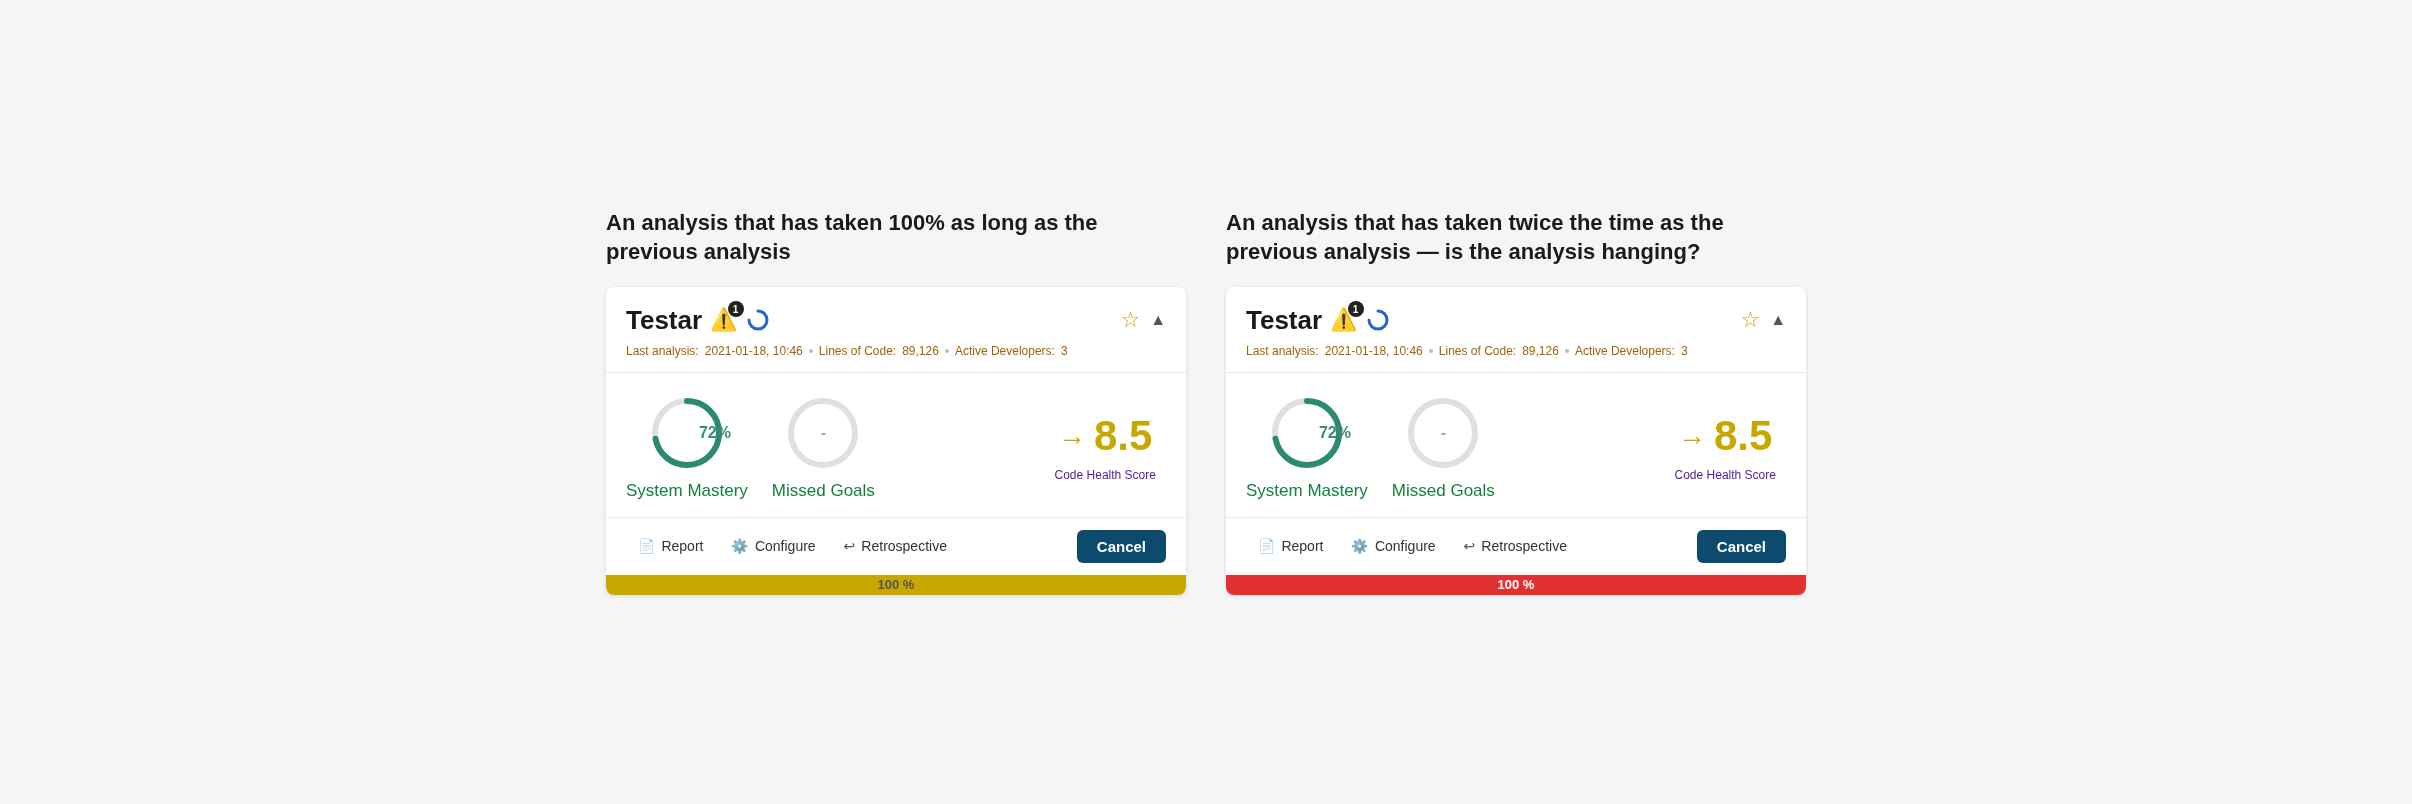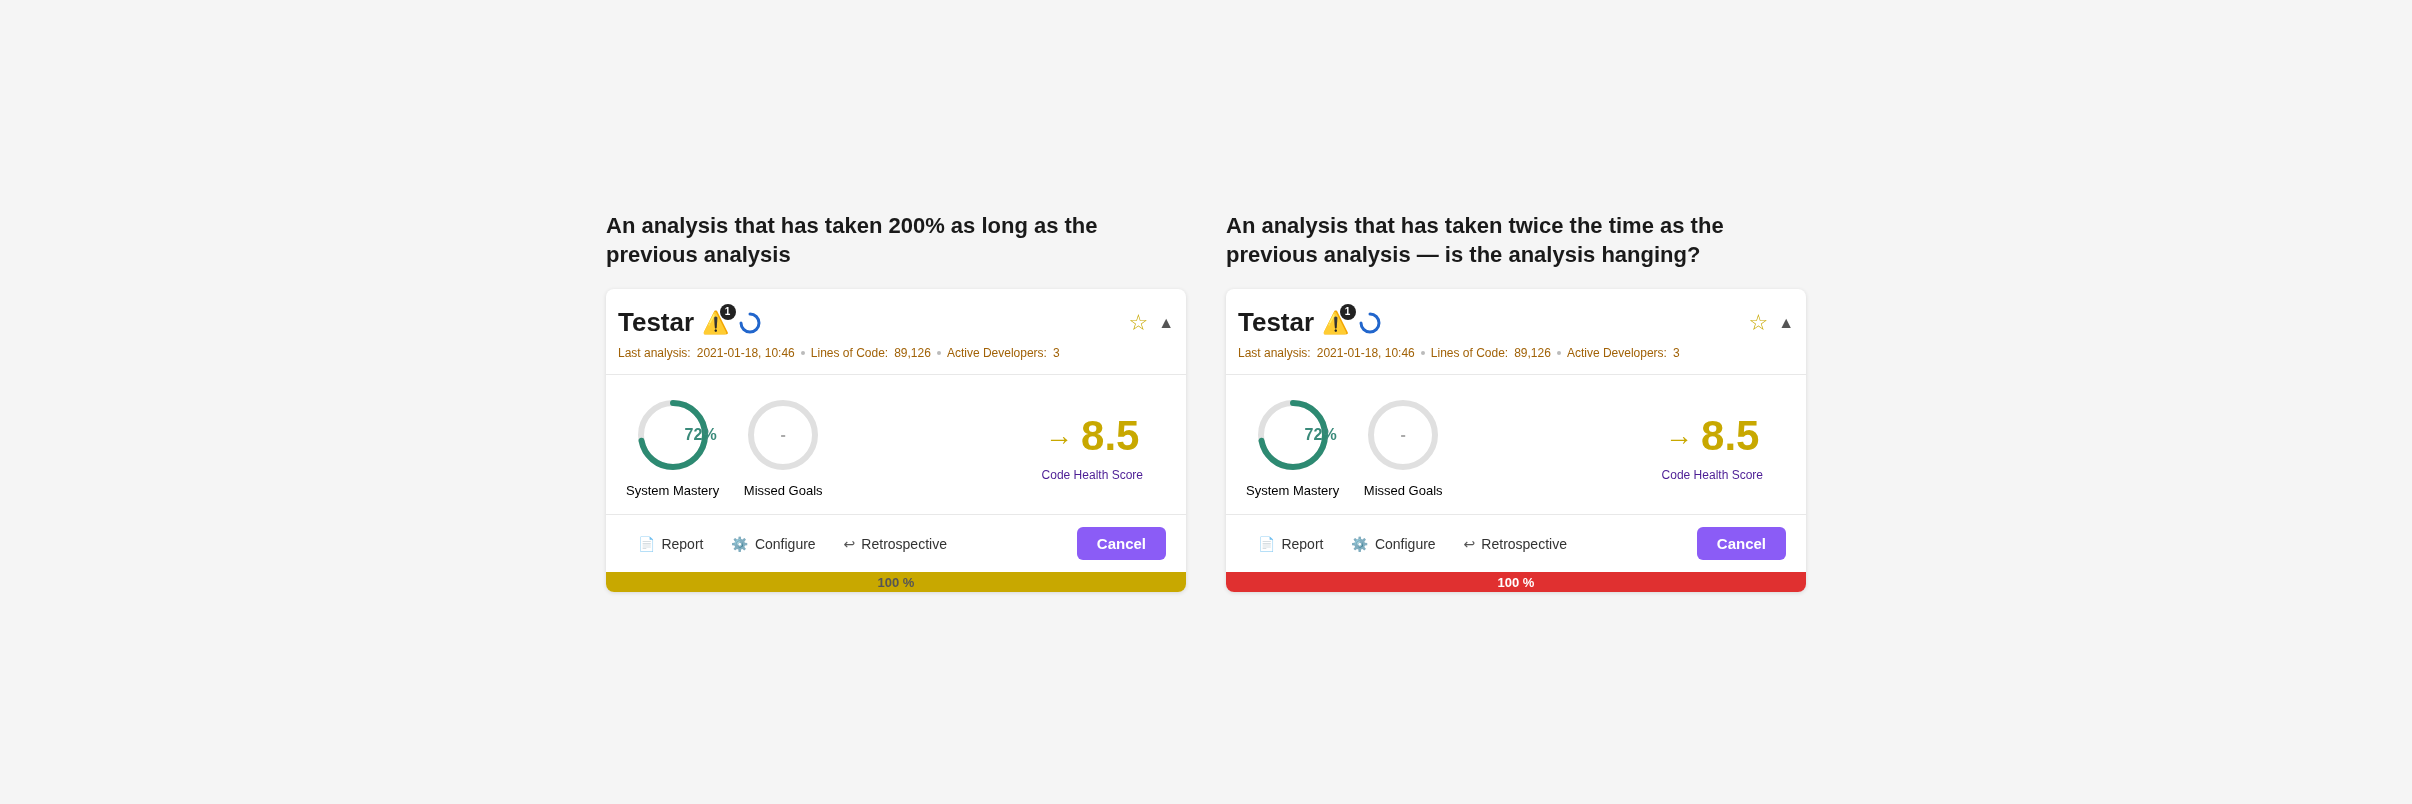--- a/index.html
+++ b/index.html
@@ -28,21 +28,21 @@
       margin-bottom: 20px;
       line-height: 1.3;
     }
     .card {
       background: #fff;
       border-radius: 8px;
       box-shadow: 0 1px 4px rgba(0,0,0,0.12);
       overflow: hidden;
     }
     .card-header {
-      padding: 18px 12px 14px;
+      padding: 18px 20px 14px;
       border-bottom: 1px solid #e8e8e8;
     }
     .card-title-row {
       display: flex;
       align-items: center;
       justify-content: space-between;
       margin-bottom: 8px;
     }
     .card-title-left {
       display: flex;
@@ -122,22 +122,22 @@
       align-items: center;
       gap: 24px;
     }
     .metric-item {
       display: flex;
       flex-direction: column;
       align-items: center;
       gap: 8px;
     }
     .metric-label {
-      font-size: 13px;
-      color: #000000;
+      font-size: 17px;
+      color: #15803d;
       text-align: center;
     }
     
     .circle-container {
       position: relative;
       width: 80px;
       height: 80px;
     }
     .circle-svg {
       transform: rotate(-90deg);
@@ -195,21 +195,21 @@
       cursor: pointer;
       border-radius: 4px;
     }
     .footer-action-icon {
       font-size: 14px;
       color: #555;
     }
     .spacer { flex: 1; }
     .cancel-button {
       padding: 8px 20px;
-      background: #8b5cf6;
+      background: #0c4a6e;
       color: #fff;
       border: none;
       border-radius: 6px;
       font-size: 15px;
       font-weight: 600;
       cursor: pointer;
     }
     .progress-bar-container {
       height: 20px;
       display: flex;
@@ -227,21 +227,21 @@
       background: #e03030;
       color: #fff;
     }
   </style>
 </head>
 <body>
 
 <div class="page-container">
 
   <div class="column">
-    <div class="column-title">An analysis that has taken 200% as long as the previous analysis</div>
+    <div class="column-title">An analysis that has taken 100% as long as the previous analysis</div>
     <div class="card">
       <div class="card-header">
         <div class="card-title-row">
           <div class="card-title-left">
             <span class="card-title-text">Testar</span>
             <span class="warning-badge">
               <span class="warning-triangle">⚠️</span>
               <span class="badge-count">1</span>
             </span>
             <span class="spinner-icon">

